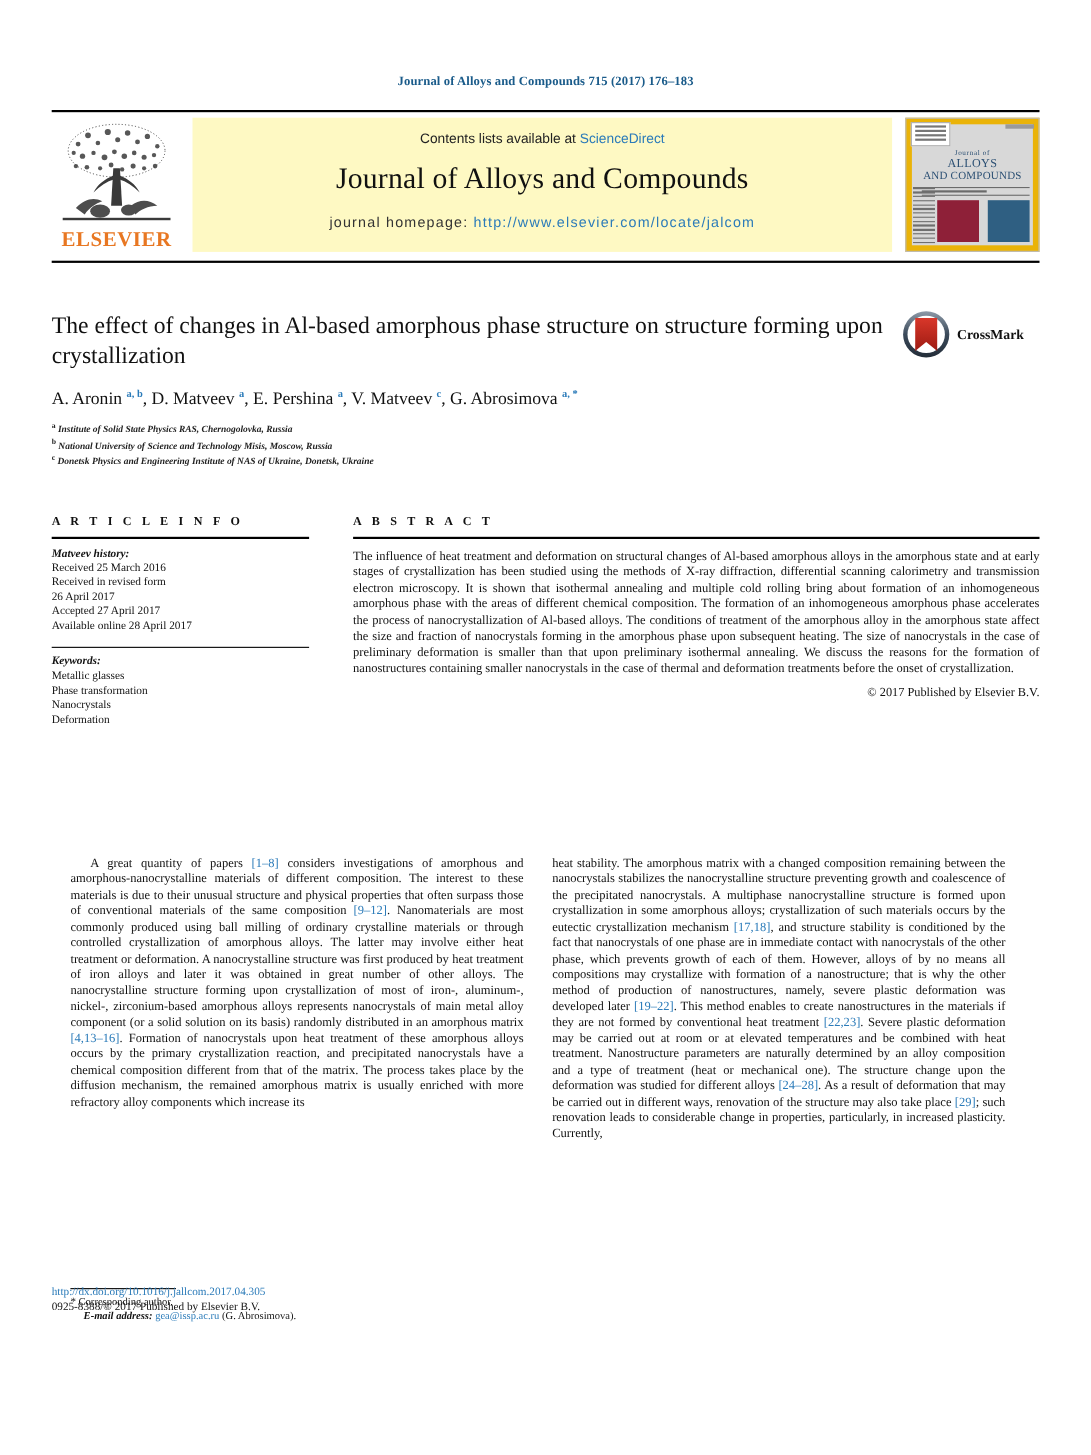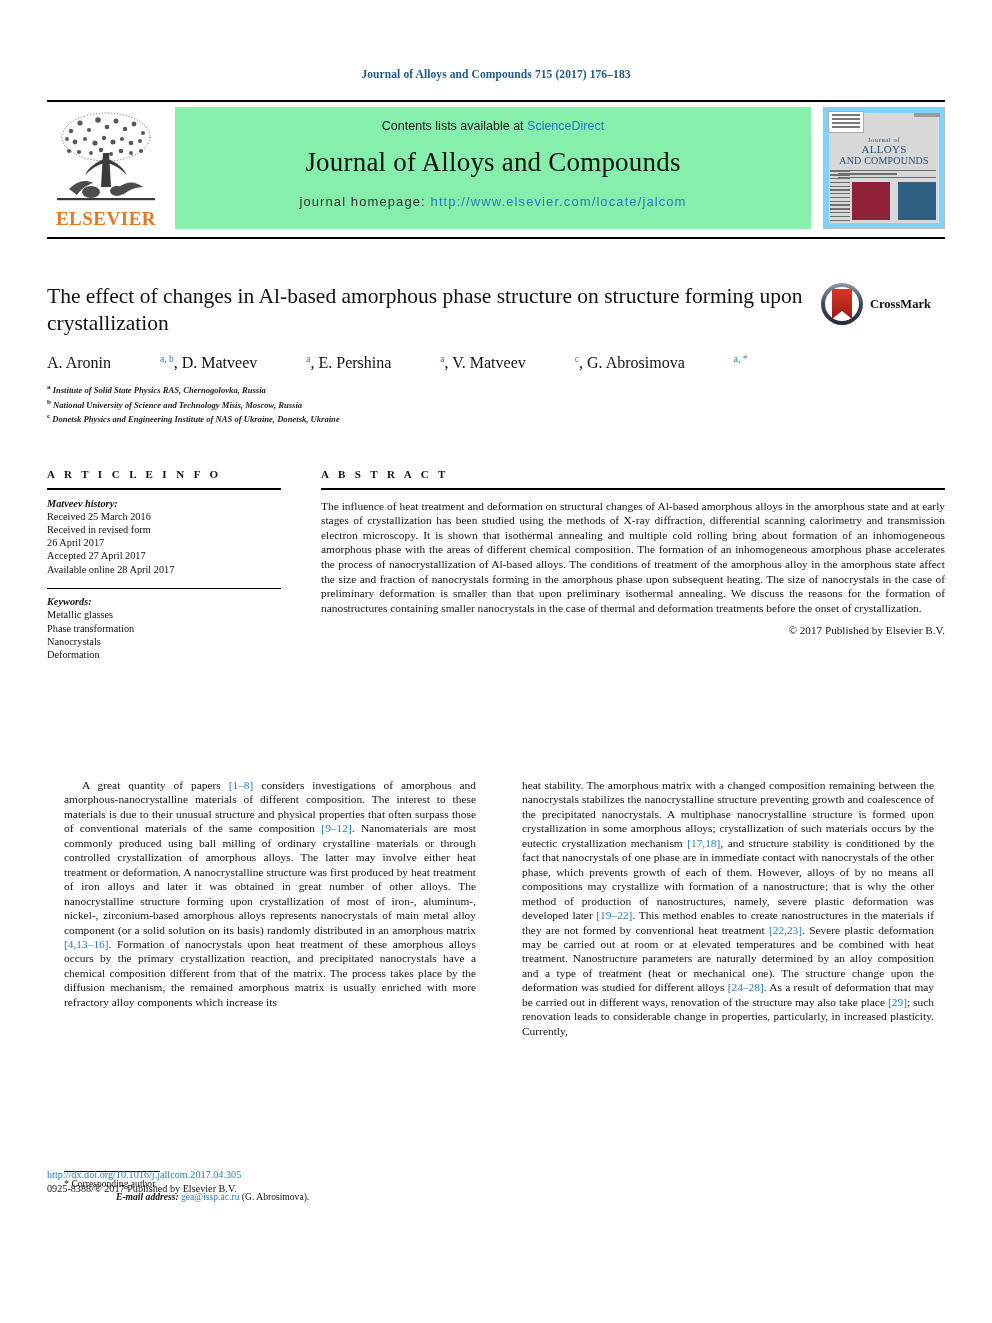--- a/index.html
+++ b/index.html
@@ -36,21 +36,21 @@
     position:absolute; left:0; bottom:0; width:118px;
     text-align:center;
     font-family:"Liberation Serif", serif;
     font-size:19px; font-weight:bold;
     color:#e87722;
     letter-spacing:.5px;
     line-height:20px;
   }
   .masthead-center {
     position:absolute; left:128px; top:0; width:636px; height:122px;
-    background:#86efac;
+    background:#fef9c3;
     text-align:center;
   }
   .contents-line { margin-top:12px; font-family:"Liberation Sans", sans-serif; font-size:12.5px; color:#222; }
   .contents-line a, .link { color:#2b7bb9; text-decoration:none; }
   .journal-title {
     margin-top:14px;
     font-family:"Liberation Serif", serif;
     font-size:27px;
     color:#111;
     letter-spacing:.2px;
@@ -60,21 +60,21 @@
     font-family:"Liberation Sans", sans-serif;
     font-size:13px;
     letter-spacing:1.1px;
     color:#333;
   }
   .homepage-line .url { color:#2b7bb9; }
 
   
   .cover-thumb {
     position:absolute; left:776px; top:0; width:122px; height:122px;
-    border:1px solid #bcbcbc; background:#7dd3fc; box-sizing:border-box;
+    border:1px solid #bcbcbc; background:#eab308; box-sizing:border-box;
   }
   .cv-inner { position:absolute; inset:5px; background:#d8d8d8; }
   .cv-toplabel { position:absolute; left:4px; top:3px; width:34px; height:20px; background:#fff; border:1px solid #aaa; }
   .cv-toplabel i { display:block; height:2px; background:#777; margin:2px 3px; }
   .cv-topright { position:absolute; right:4px; top:5px; width:26px; height:4px; background:#9a9a9a; }
   .cv-t1 { position:absolute; left:0; right:0; top:28px; text-align:center; font-family:"Liberation Serif", serif; font-size:6.5px; color:#2b4f73; letter-spacing:.6px; }
   .cv-t2 { position:absolute; left:0; right:0; top:35px; text-align:center; font-family:"Liberation Serif", serif; font-size:11px; color:#2b4f73; letter-spacing:.3px; }
   .cv-t3 { position:absolute; left:0; right:0; top:47px; text-align:center; font-family:"Liberation Serif", serif; font-size:10px; color:#2b4f73; letter-spacing:.2px; }
   .cv-sub { position:absolute; left:14px; right:8px; top:60px; }
   .cv-sub i { display:block; height:1.6px; background:#6b6b6b; margin:1.8px 0; }
@@ -88,21 +88,21 @@
   .title-block { position:absolute; left:47px; top:283px; width:760px; }
   .art-title {
     font-family:"Liberation Serif", serif;
     font-size:21.5px; line-height:27px; color:#111;
   }
   .authors {
     margin-top:17px;
     font-family:"Liberation Serif", serif;
     font-size:16px; color:#111;
   }
-  .aff-mark { color:#2b7bb9; font-size:9.5px; vertical-align:super; font-weight:normal;margin-left:45px; }
+  .aff-mark { color:#2b7bb9; font-size:9.5px; vertical-align:super; font-weight:bold; }
   .affils { margin-top:10px; }
   .affils div {
     font-family:"Liberation Serif", serif;
     font-style:italic; font-weight:bold;
     font-size:8.6px; line-height:11.6px; color:#222;
   }
   .affils sup { font-style:normal; font-size:7px; }
 
   
   .crossmark { position:absolute; left:820px; top:280px; width:125px; height:60px; }
@@ -127,29 +127,29 @@
     margin-top:9px;
     font-family:"Liberation Serif", serif;
     font-size:11.4px; line-height:14.6px; text-align:justify; color:#111;
   }
   .abs-copy { margin-top:9px; text-align:right; font-family:"Liberation Serif", serif; font-size:11.2px; color:#111; }
 
   
   .body-cols { position:absolute; left:64px; top:778px; width:870px; }
   .bcol { position:absolute; top:0; width:412px; font-family:"Liberation Serif", serif; font-size:11.4px; line-height:14.45px; text-align:justify; color:#111; }
   .bcol.left { left:0; }
-  .bcol.right { left:458px; }
+  .bcol.right { left:438px; }
   .bcol p { margin:0; text-indent:18px; }
   .ref { color:#2b7bb9; }
 
   
   .foot-rule { position:absolute; left:64px; top:1171px; width:96px; height:1px; background:#000; }
   .footnote { position:absolute; left:64px; top:1177px; width:400px; font-family:"Liberation Serif", serif; font-size:9.6px; line-height:13px; color:#111; }
   .footnote .star { font-size:10px; }
-  .footnote .ital { font-style:italic; font-weight:bold;margin-left:40px; }
+  .footnote .ital { font-style:italic; font-weight:bold; }
   .doi-block { position:absolute; left:47px; top:1168px; width:420px; font-family:"Liberation Serif", serif; font-size:10.2px; line-height:14px; }
   .doi-block .doi { color:#2b7bb9; }
   .doi-block .issn { color:#111; }
 </style>
 </head>
 <body>
 
 <div class="page">
 
   <div class="runhead">Journal of Alloys and Compounds 715 (2017) 176–183</div>

